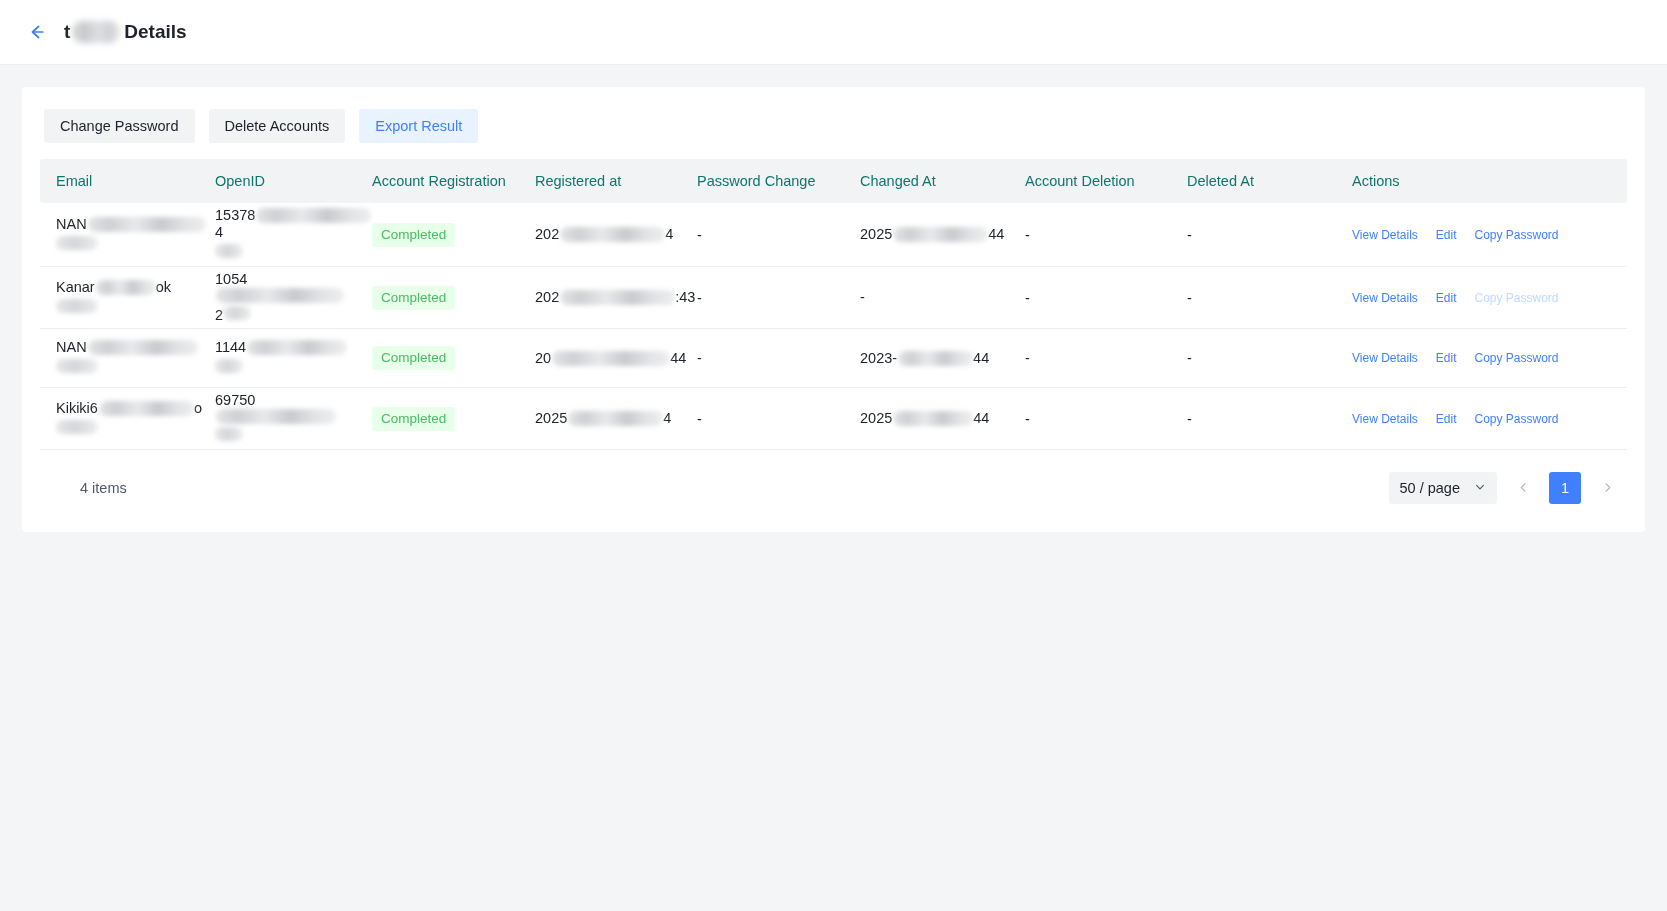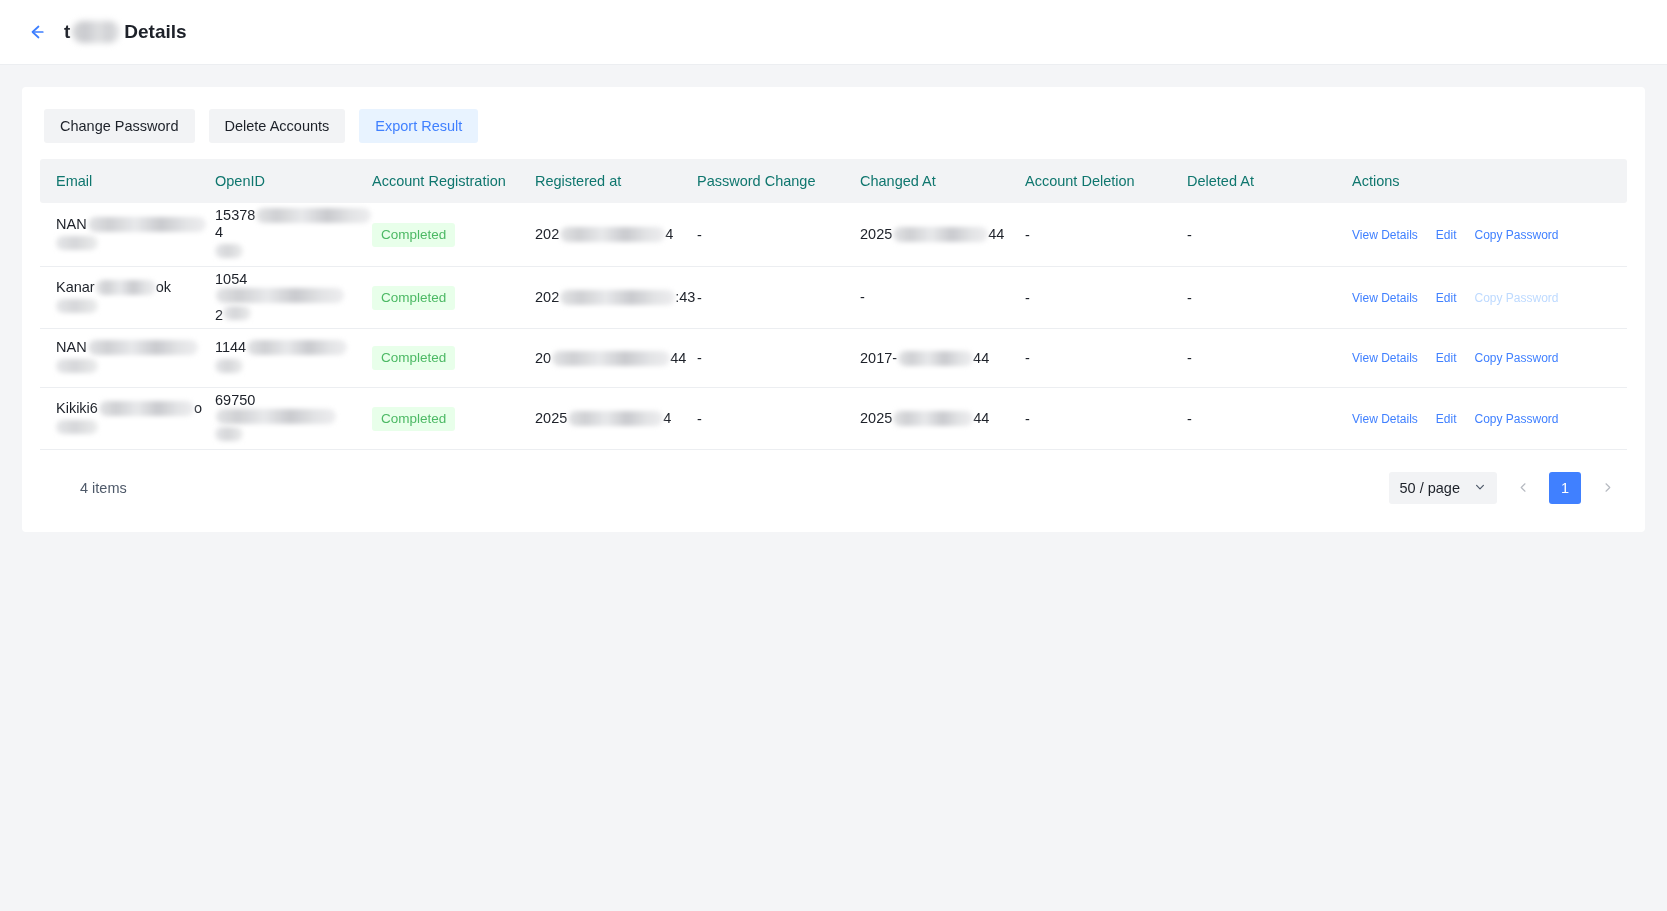--- a/index.html
+++ b/index.html
@@ -361,21 +361,21 @@
             <td>
               <div class="cell-mask">
                 <span class="txt">20</span>
                 <span class="mask" style="width:118px;height:15px"></span>
                 <span class="txt">44</span>
               </div>
             </td>
             <td><span class="dash">-</span></td>
             <td>
               <div class="cell-mask">
-                <span class="txt">2017-</span>
+                <span class="txt">2023-</span>
                 <span class="mask" style="width:75px;height:15px"></span>
                 <span class="txt">44</span>
               </div>
             </td>
             <td><span class="dash">-</span></td>
             <td><span class="dash">-</span></td>
             <td>
               <div class="actions">
                 <span class="link">View Details</span>
                 <span class="link">Edit</span>

